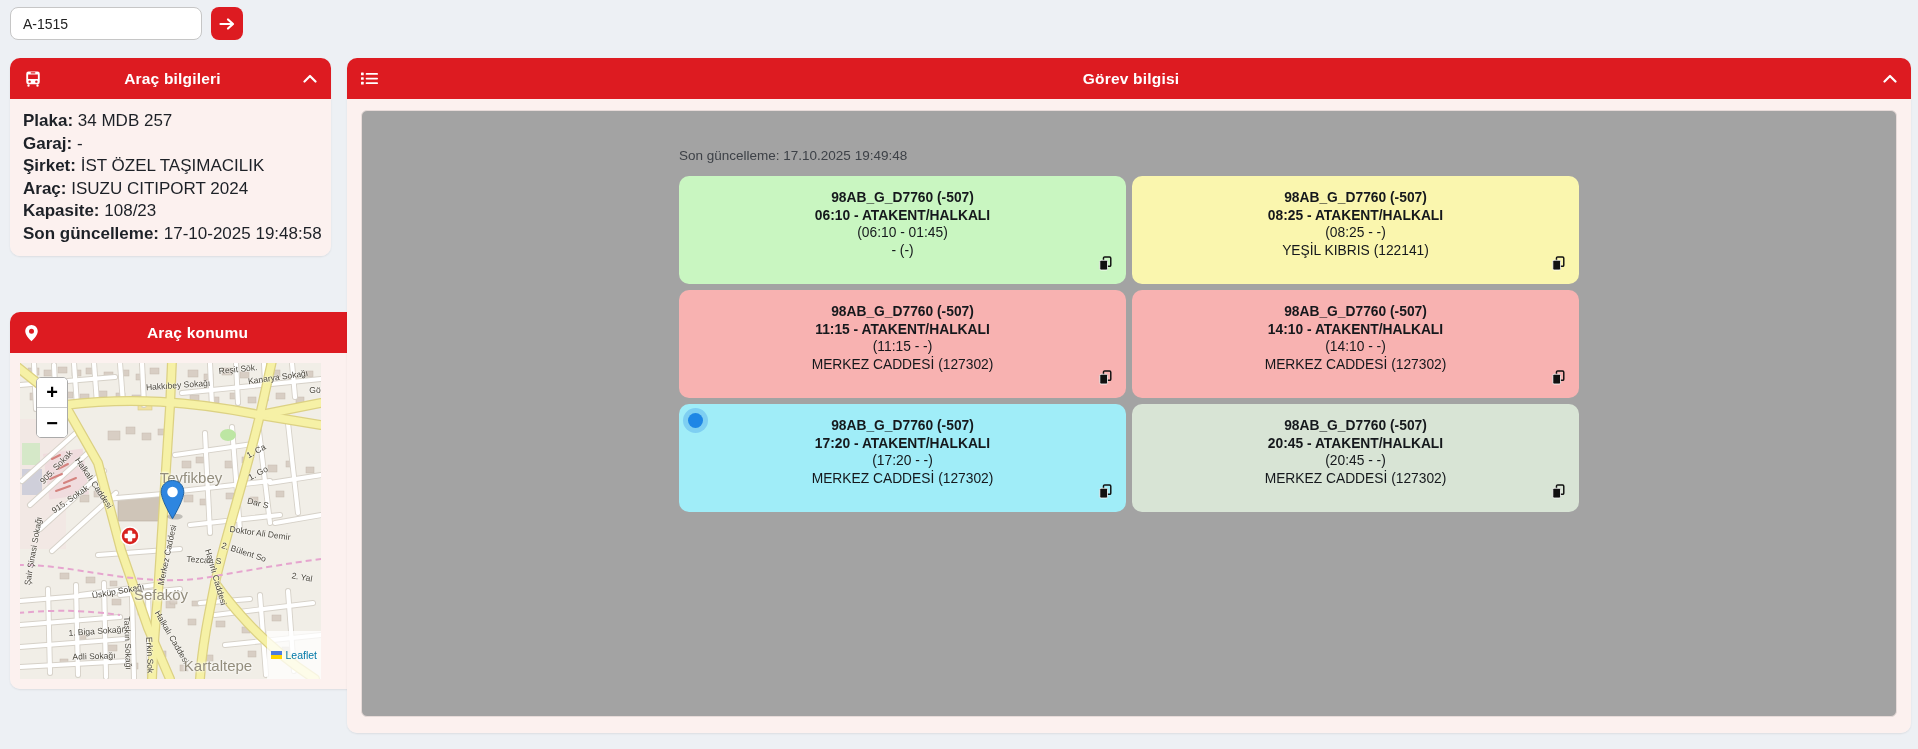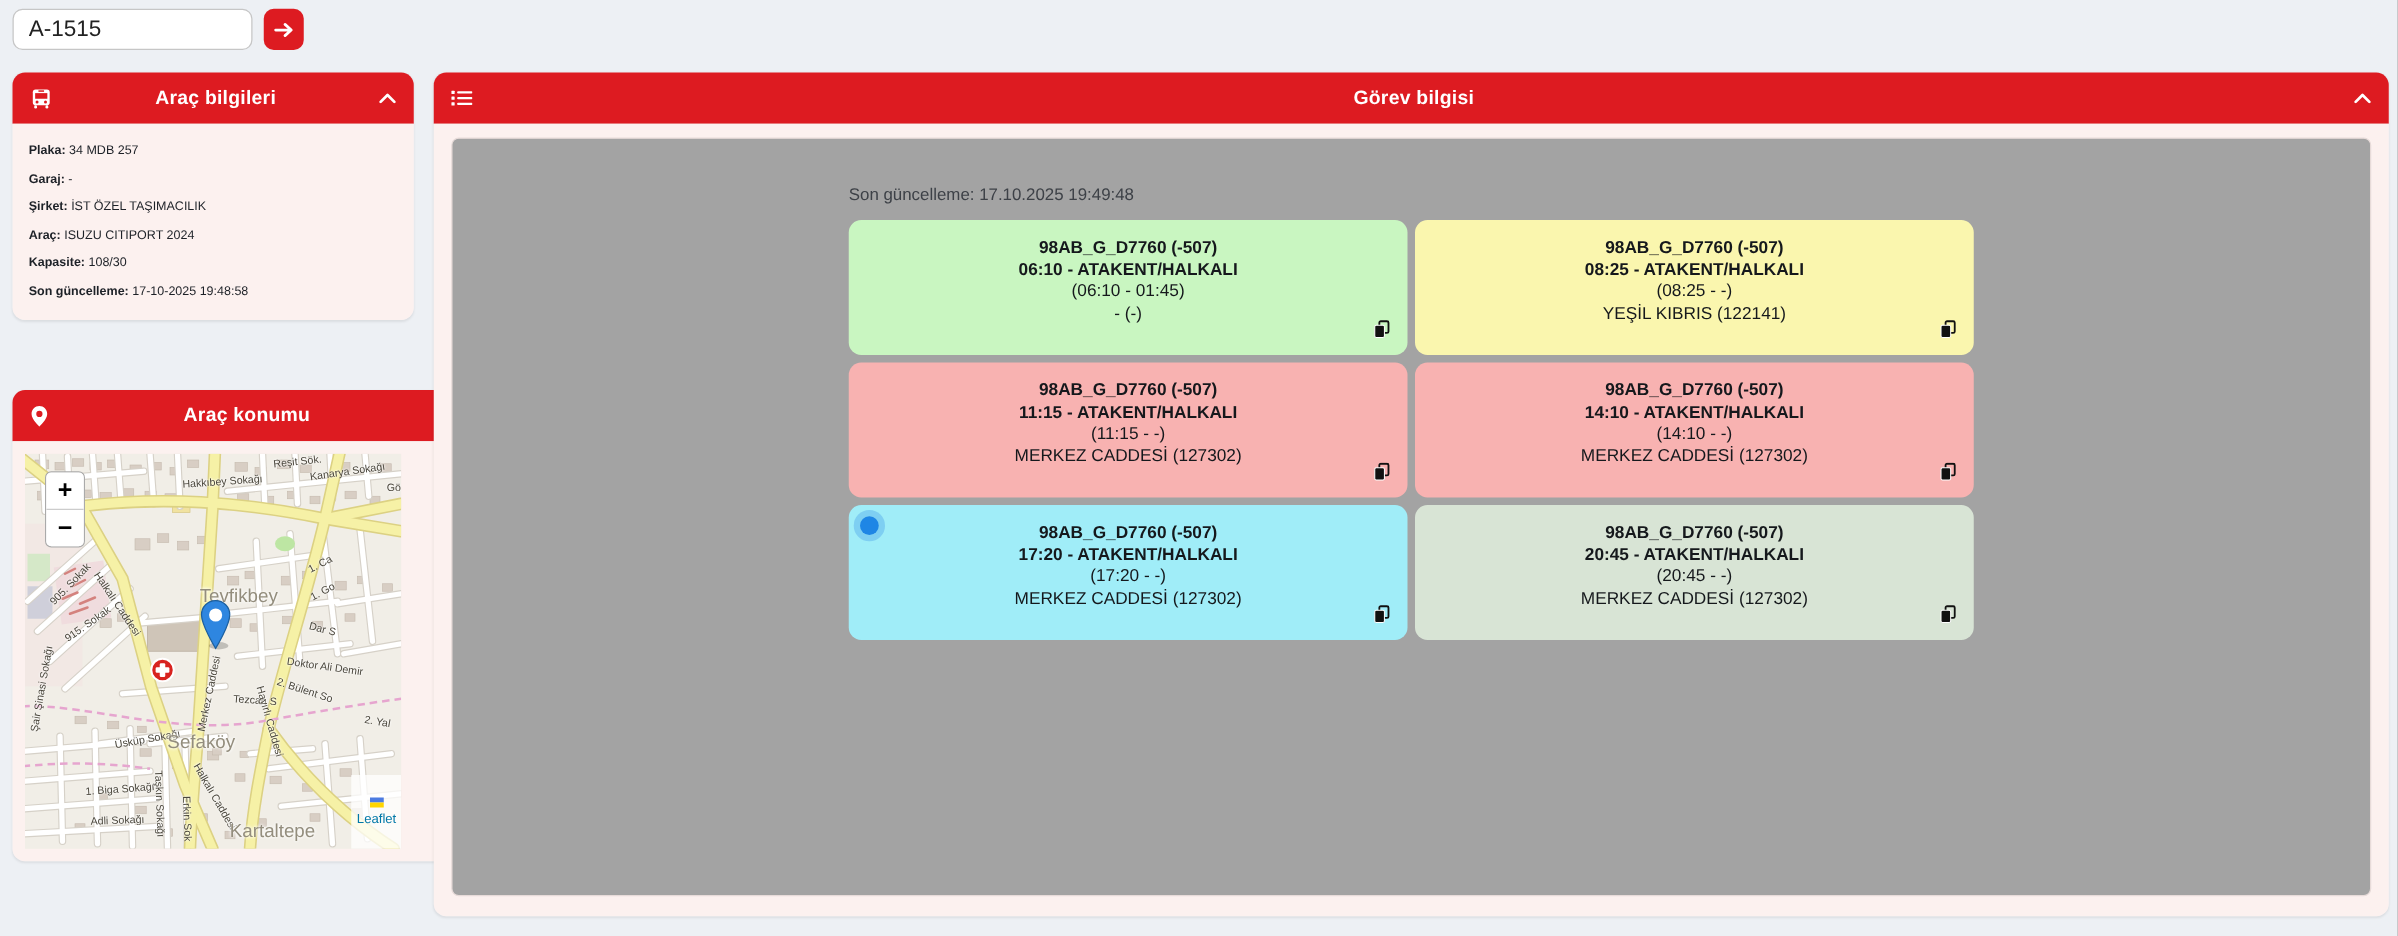--- a/index.html
+++ b/index.html
@@ -12,21 +12,21 @@
   html,body{margin:0;padding:0;}
   body{
     width:1918px;height:749px;position:relative;overflow:hidden;
     background:var(--page-bg);
     font-family:"Liberation Sans",sans-serif;color:var(--ink);
   }
   
   .search-input{
     position:absolute;left:10px;top:7px;width:192px;height:33px;
     border:1px solid #c6c6c6;border-radius:8px;background:#fff;
-    padding:0 12px;font-size:18px;color:#222;outline:none;
+    padding:0 12px;font-size:14px;color:#222;outline:none;
     font-family:"Liberation Sans",sans-serif;
   }
   .search-btn{
     position:absolute;left:211px;top:7px;width:32px;height:33px;
     background:var(--red);border:none;border-radius:8px;cursor:pointer;
     display:flex;align-items:center;justify-content:center;
   }
   
   .panel{position:absolute;border-radius:10px;box-shadow:0 1px 2px rgba(0,0,0,.08);}
   .panel-header{
@@ -34,21 +34,21 @@
     border-radius:10px 10px 0 0;display:flex;align-items:center;
     padding:0 14px;
   }
   .panel-title{flex:1;text-align:center;font-weight:bold;font-size:15.5px;letter-spacing:.2px;}
   .hicon{width:20px;display:flex;align-items:center;}
   .chev{width:16px;display:flex;align-items:center;justify-content:flex-end;cursor:pointer;}
   .panel-body{background:var(--panel-bg);border-radius:0 0 10px 10px;}
 
   #vehicle-panel{left:10px;top:58px;width:321px;}
   #vehicle-panel .panel-body{padding:11px 13px;}
-  .info-line{font-size:10px;line-height:22.5px;white-space:nowrap;}
+  .info-line{font-size:17px;line-height:22.5px;white-space:nowrap;}
   .info-line b{font-weight:bold;}
 
   #location-panel{left:10px;top:312px;width:371px;}
   #location-panel .panel-body{padding:10px;}
 
   
   .map{
     position:relative;width:301px;height:316px;overflow:hidden;
     background:#F1EEE7;cursor:grab;
   }
@@ -66,21 +66,21 @@
     background:#fff;border:1.5px solid #aaa;border-radius:5px;overflow:hidden;
   }
   .zoom-btn{
     width:100%;height:30px;display:flex;align-items:center;justify-content:center;
     font-size:20px;font-weight:bold;color:#000;cursor:pointer;background:#fff;
   }
   .zoom-btn:first-child{border-bottom:1px solid #ccc;}
   .map-marker{position:absolute;left:140px;top:117px;width:25px;height:40px;z-index:4;}
   .map-attrib{
     position:absolute;right:0;bottom:0;z-index:5;background:rgba(255,255,255,.75);
-    font-size:10.5px;padding:18px 4px;display:flex;align-items:center;gap:3px;color:#0078A8;flex-direction:column;
+    font-size:10.5px;padding:18px 4px;display:flex;align-items:center;gap:3px;color:#0078A8;
   }
   .ua-flag{width:11px;height:8px;display:inline-block;}
   .ua-flag .b1{display:block;width:11px;height:4px;background:#4C7BE1;}
   .ua-flag .b2{display:block;width:11px;height:4px;background:#FFD500;}
 
   
   #tasks-panel{left:347px;top:58px;width:1564px;}
   #tasks-panel .panel-body{padding:11px 14px 16px 14px;height:634px;}
   .tasks-box{
     background:#a3a3a3;border:1px solid #E7DBD9;border-radius:6px;
@@ -137,21 +137,21 @@
 
       <div class="info-line"><b>Plaka:</b> <span>34 MDB 257</span></div>
 
       <div class="info-line"><b>Garaj:</b> <span>-</span></div>
 
       <div class="info-line"><b>Şirket:</b> <span>İST ÖZEL TAŞIMACILIK</span></div>
 
       <div class="info-line"><b>Araç:</b> <span>ISUZU CITIPORT 2024</span></div>
 
 
-      <div class="info-line"><b>Kapasite:</b> <span>108/30</span></div>
+      <div class="info-line"><b>Kapasite:</b> <span>108/23</span></div>
 
       <div class="info-line"><b>Son güncelleme:</b> <span>17-10-2025 19:48:58</span></div>
     </div>
 </div>
 
 <div class="panel" id="location-panel">
   <div class="panel-header">
     <span class="hicon">
       <svg width="15" height="18" viewBox="0 0 24 28">
           <path fill="#fff" d="M12 1C6.5 1 2 5.5 2 11c0 7.2 10 16 10 16s10-8.8 10-16C22 5.5 17.5 1 12 1zm0 14a4 4 0 1 1 0-8 4 4 0 0 1 0 8z"></path>

